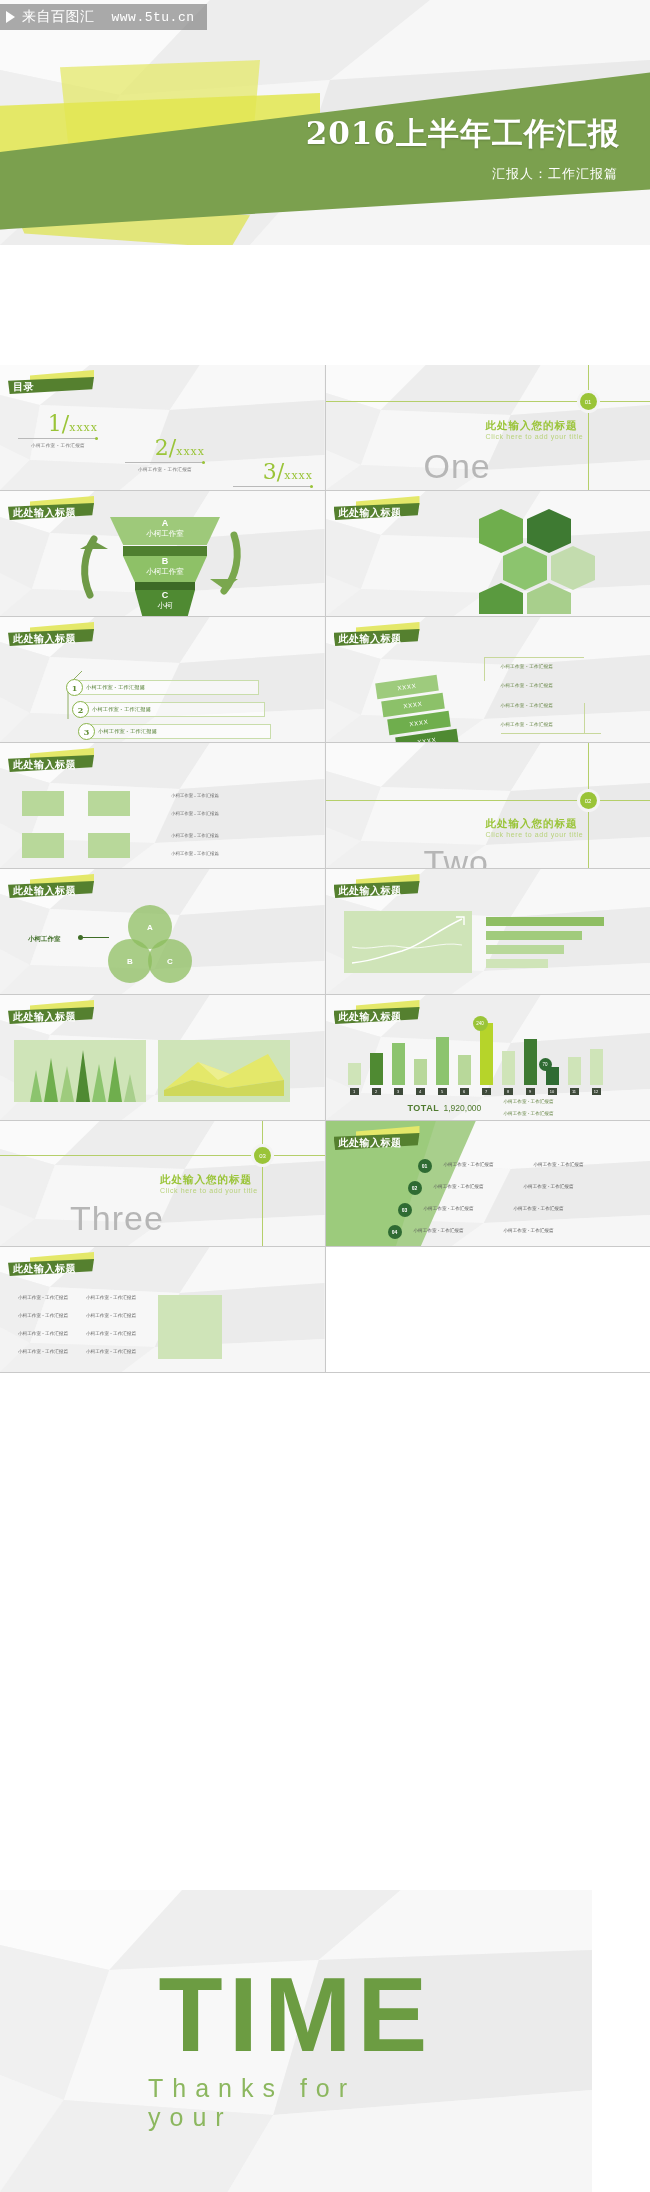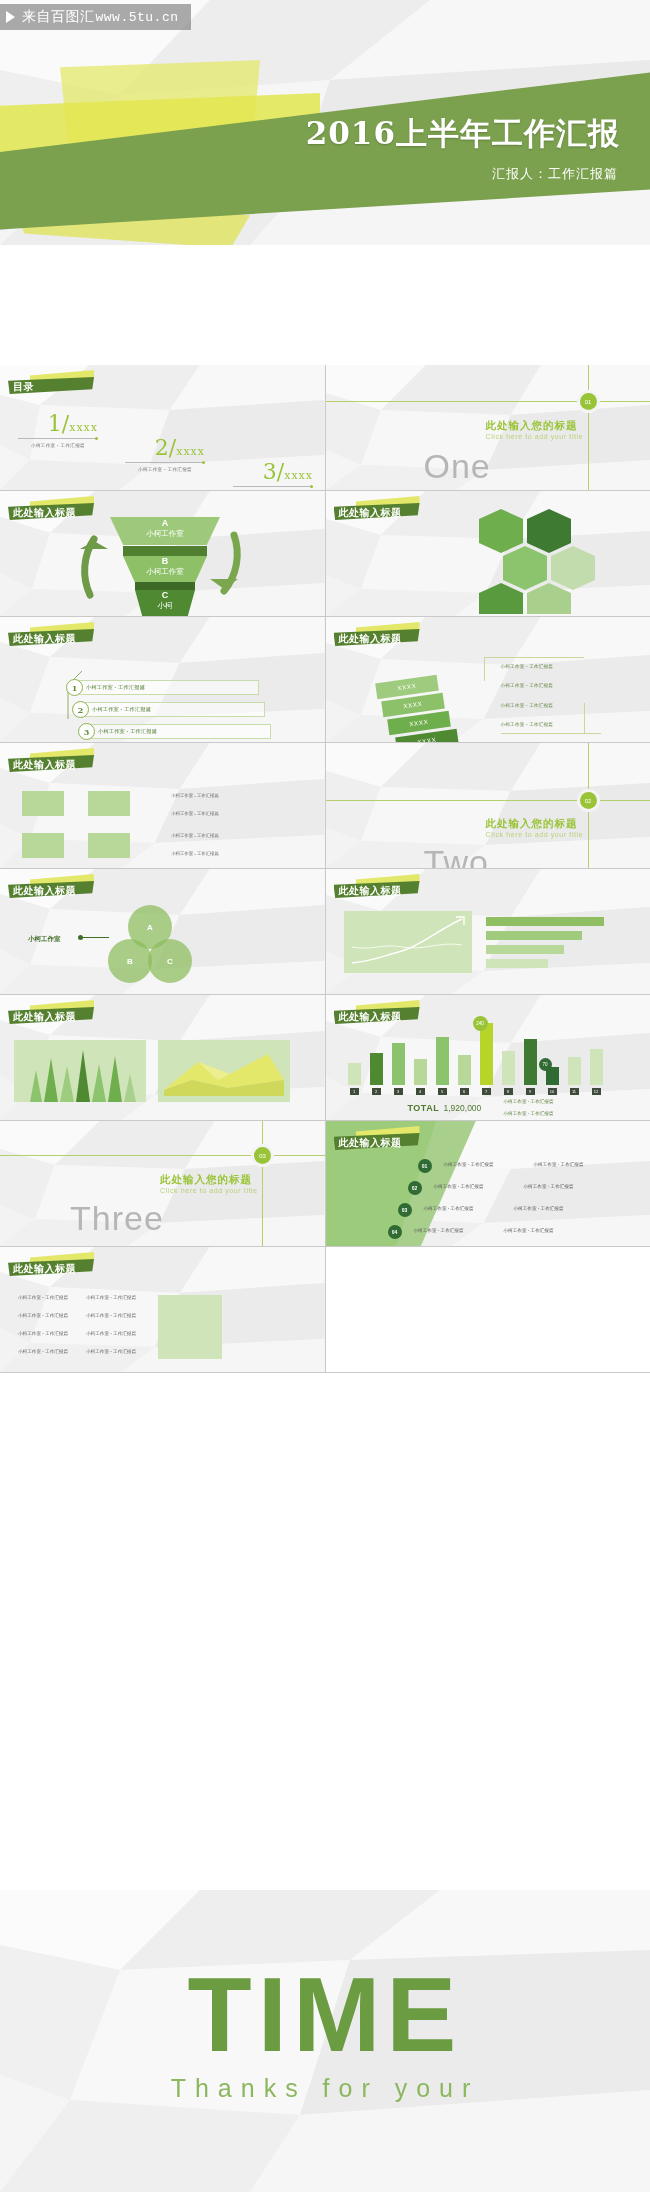--- a/index.html
+++ b/index.html
@@ -9,21 +9,21 @@
 
   
   .poly{position:absolute;inset:0;overflow:hidden;background:#f3f3f3;}
   .poly svg{position:absolute;inset:0;width:100%;height:100%;display:block;}
 
   
   .watermark{position:absolute;left:0;top:4px;height:26px;display:flex;align-items:center;
     background:rgba(120,120,120,.62);color:#fff;padding:0 12px 0 6px;z-index:60;
     font-size:13px;letter-spacing:.5px;font-family:"Liberation Mono","DejaVu Sans Mono",monospace;}
   .watermark .tri{width:0;height:0;border-left:9px solid #fff;border-top:6px solid transparent;border-bottom:6px solid transparent;margin-right:7px;}
-  .watermark .cn{font-family:"Liberation Sans","DejaVu Sans",sans-serif;font-size:14px;margin-right:1px;}
+  .watermark .cn{font-family:"Liberation Sans","DejaVu Sans",sans-serif;font-size:14px;margin-right:17px;}
 
   
   .hero{position:absolute;left:0;top:0;width:650px;height:245px;overflow:hidden;}
   .hero .band-yellow1{position:absolute;left:60px;top:60px;width:200px;height:90px;
      background:#e4e86a;opacity:.75;
      clip-path:polygon(0 8%,100% 0,96% 100%,4% 92%);}
   .hero .band-yellow2{position:absolute;left:-10px;top:93px;width:330px;height:60px;
      background:#e2e64f;opacity:.85;clip-path:polygon(0 22%,100% 0,100% 74%,0 100%);}
   .hero .band-yellow3{position:absolute;left:10px;top:200px;width:240px;height:48px;
      background:#dfe35c;opacity:.8;clip-path:polygon(0 0,100% 32%,92% 100%,6% 70%);}
@@ -112,21 +112,21 @@
   .bub{position:absolute;border-radius:50%;display:flex;align-items:center;justify-content:center;
      color:#fff;font-size:4.5px;}
   .total{position:absolute;color:#4f7a2e;font-size:9px;font-weight:bold;letter-spacing:.5px;}
 
   
   .tl-badge{position:absolute;width:14px;height:14px;border-radius:50%;background:#2f6b33;color:#fff;
      font-size:5px;display:flex;align-items:center;justify-content:center;font-weight:bold;}
   .tl-tx{position:absolute;font-size:4.6px;color:#555;}
 
   
-  .final{position:absolute;left:0;top:1890px;width:650px;height:302px;overflow:hidden;}
+  .final{position:absolute;left:0;top:1890px;width:592px;height:302px;overflow:hidden;}
   .final .time{position:absolute;left:50%;top:72px;transform:translateX(-50%);
      font-size:105px;color:#6c9c42;font-weight:bold;letter-spacing:6px;line-height:1;}
   .final .thx{position:absolute;left:50%;top:184px;transform:translateX(-50%);
      font-size:25px;color:#8cb75f;letter-spacing:9px;}
 </style>
 </head>
 <body>
 
 <div class="page">
 

